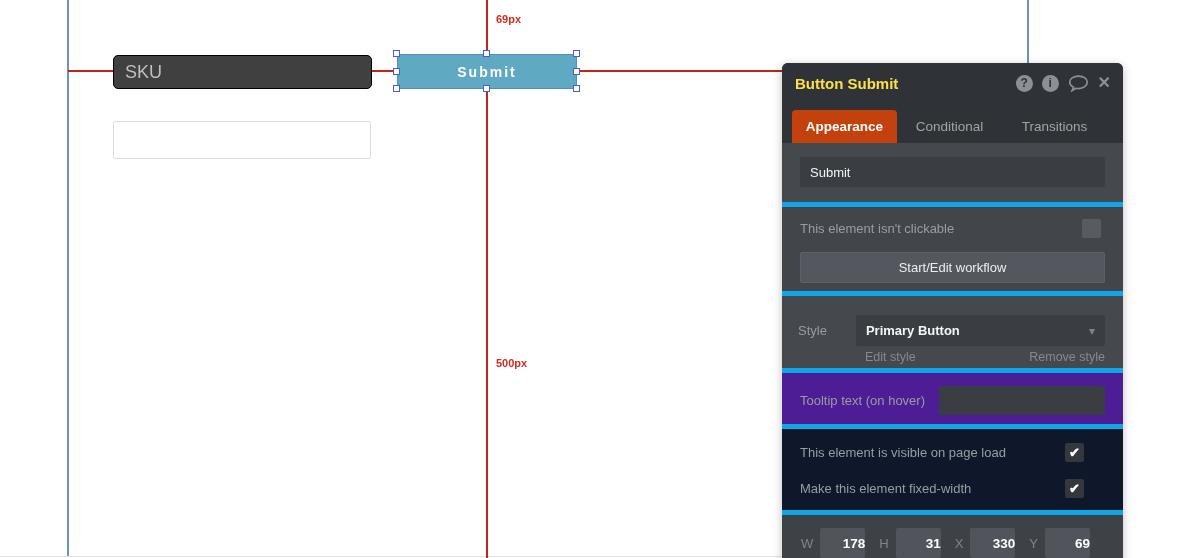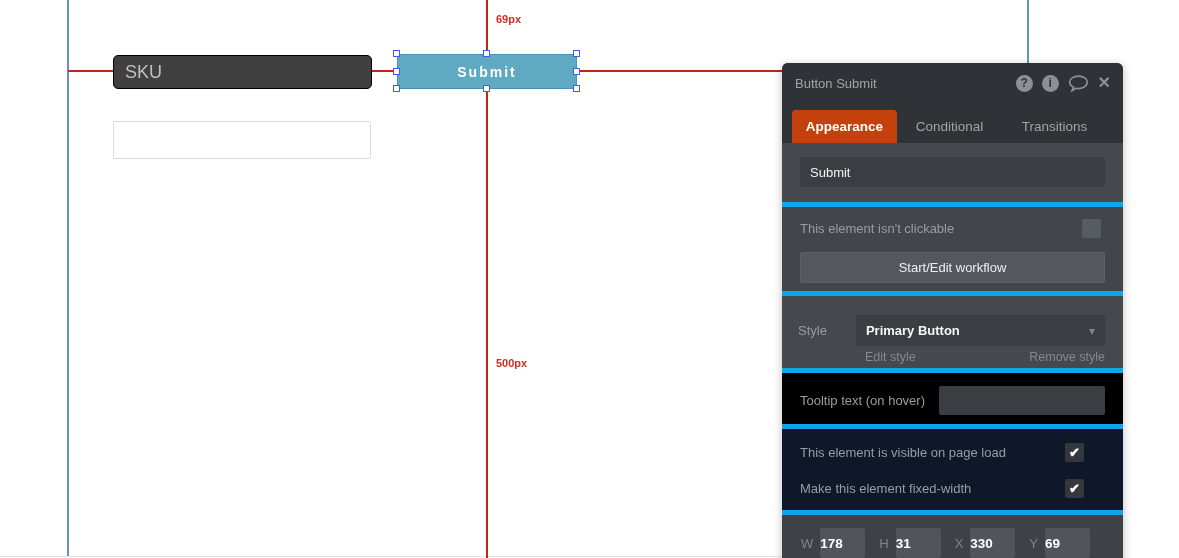--- a/index.html
+++ b/index.html
@@ -28,21 +28,21 @@
                font-size:14px; font-weight:bold; letter-spacing:2px; }
   .handle { position:absolute; width:7px; height:7px; background:#ffffff;
             border:1px solid #4959e0; z-index:5; }
 
   
   #panel { position:absolute; left:782px; top:63px; width:341px; height:520px;
            background:#45494e; border-radius:6px 6px 0 0; z-index:10;
            box-shadow:0 2px 10px rgba(0,0,0,.25); color:#e8eaec; font-size:13px; }
   #panel-header { height:40px; background:#2f3337; border-radius:6px 6px 0 0;
                   display:flex; align-items:center; padding:0 12px 0 13px; }
-  #panel-title { color:#a3a3a3; font-size:13px; font-weight:400; flex:1; }
+  #panel-title { color:#fde047; font-size:15px; font-weight:700; flex:1; }
   .hdr-icons { display:flex; align-items:center; gap:9px; }
   .circle-ic { width:17px; height:17px; border-radius:50%; background:#8b9096;
                color:#2f3337; font-size:12px; font-weight:bold; display:flex;
                align-items:center; justify-content:center; cursor:pointer; }
   .close-x { color:#8b9096; font-size:16px; font-weight:bold; cursor:pointer; line-height:1; }
 
   #tabbar { height:40px; background:#2f3337; display:flex; align-items:flex-end;
             padding-left:10px; }
   .tab { width:105px; height:33px; display:flex; align-items:center; justify-content:center;
          font-size:13.5px; color:#a3a3a3; cursor:pointer; }
@@ -65,32 +65,32 @@
   #workflow-btn { margin-top:14px; width:100%; height:31px; background:#54585e;
                   border:1px solid #5e6268; border-radius:2px; color:#eceef0;
                   font-size:13px; cursor:pointer; font-family:"Liberation Sans", sans-serif; }
   #sec-style { height:77px; padding:19px 18px 0 16px; background:#45494e; }
   #style-select { margin-left:29px; flex:1; height:31px; background:#3a3e43; border-radius:2px;
                   display:flex; align-items:center; padding:0 10px; cursor:pointer; }
   #style-select .val { color:#f5f6f7; font-weight:bold; font-size:13px; flex:1; }
   .chev { color:#7d838a; font-size:12px; }
   .style-links { margin-top:4px; margin-left:67px; display:flex; font-size:12.5px; color:#83898f; }
   .style-links span { cursor:pointer;text-align:center; }
-  #sec-tooltip { height:56px; padding:13px 18px 0 18px; background:#000000; }
+  #sec-tooltip { height:56px; padding:13px 18px 0 18px; background:#4c1d95; }
   #tooltip-input { width:166px; height:29px; margin-left:auto; background:#3a3e43;
                    border:none; border-radius:2px; color:#f2f3f4; padding:0 8px;
                    font-family:"Liberation Sans", sans-serif; }
   #sec-flags { height:86px; padding:14px 35px 0 18px; background:#0f172a; }
   #sec-flags .row + .row { margin-top:17px; }
   #sec-dims { height:60px; padding:13px 14px 0 19px; background:#3e4145;
               display:flex; align-items:flex-start; }
   .dim-group { display:flex; align-items:center; margin-right:14px; }
   .dim-label { color:#80868c; font-size:13px; margin-right:7px; }
   .dim-input { width:45px; height:30px; background:#51555b; border:none; border-radius:2px;
-               color:#ffffff; font-size:13.5px; font-weight:600; text-align:left;
+               color:#ffffff; font-size:13.5px; font-weight:600; text-align:right;
                font-family:"Liberation Sans", sans-serif; }
 </style>
 </head>
 <body>
 
 <div id="canvas">
 
   <div class="boundary-v" style="left:67px; top:0; height:556px;"></div>
   <div class="boundary-v" style="left:1027px; top:0; height:63px;"></div>
   <div class="boundary-h" style="left:0; top:556px; width:783px;"></div>

